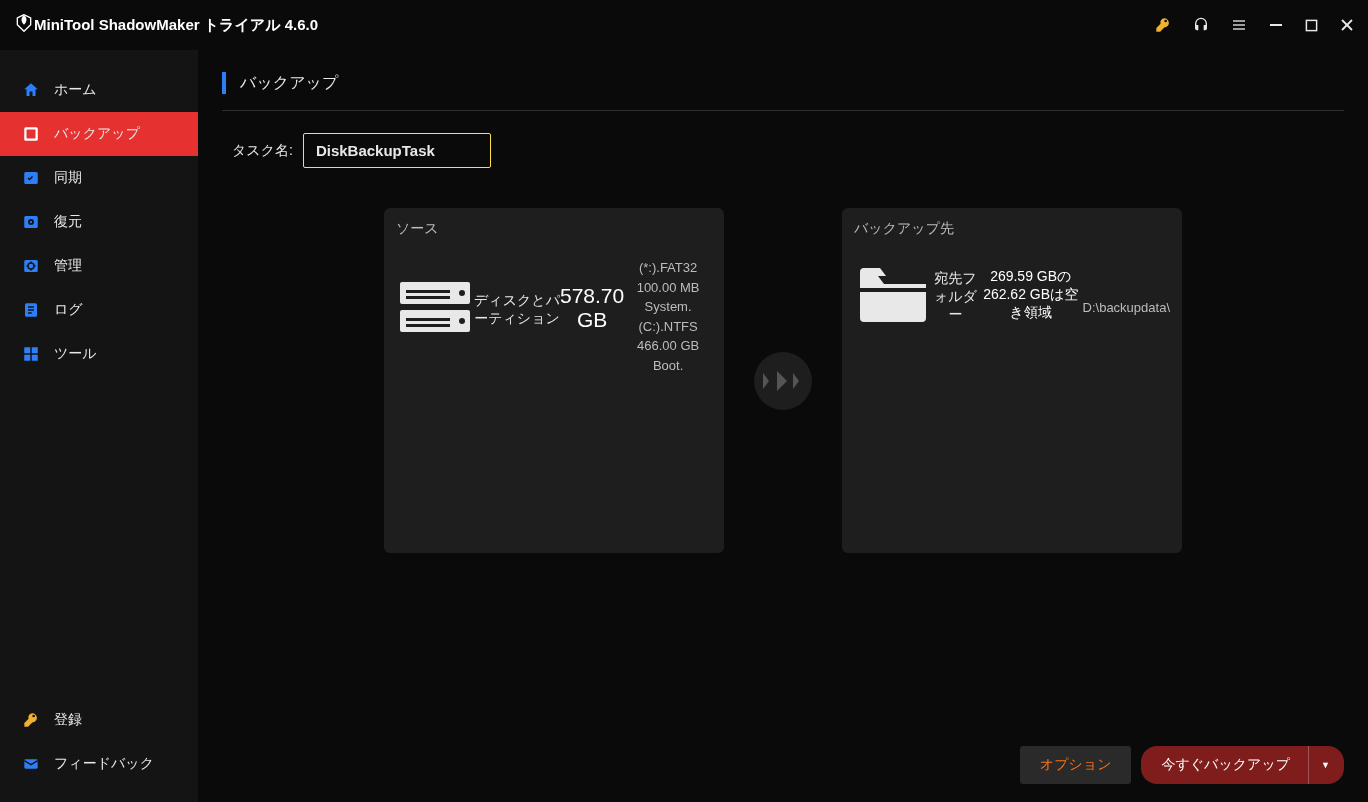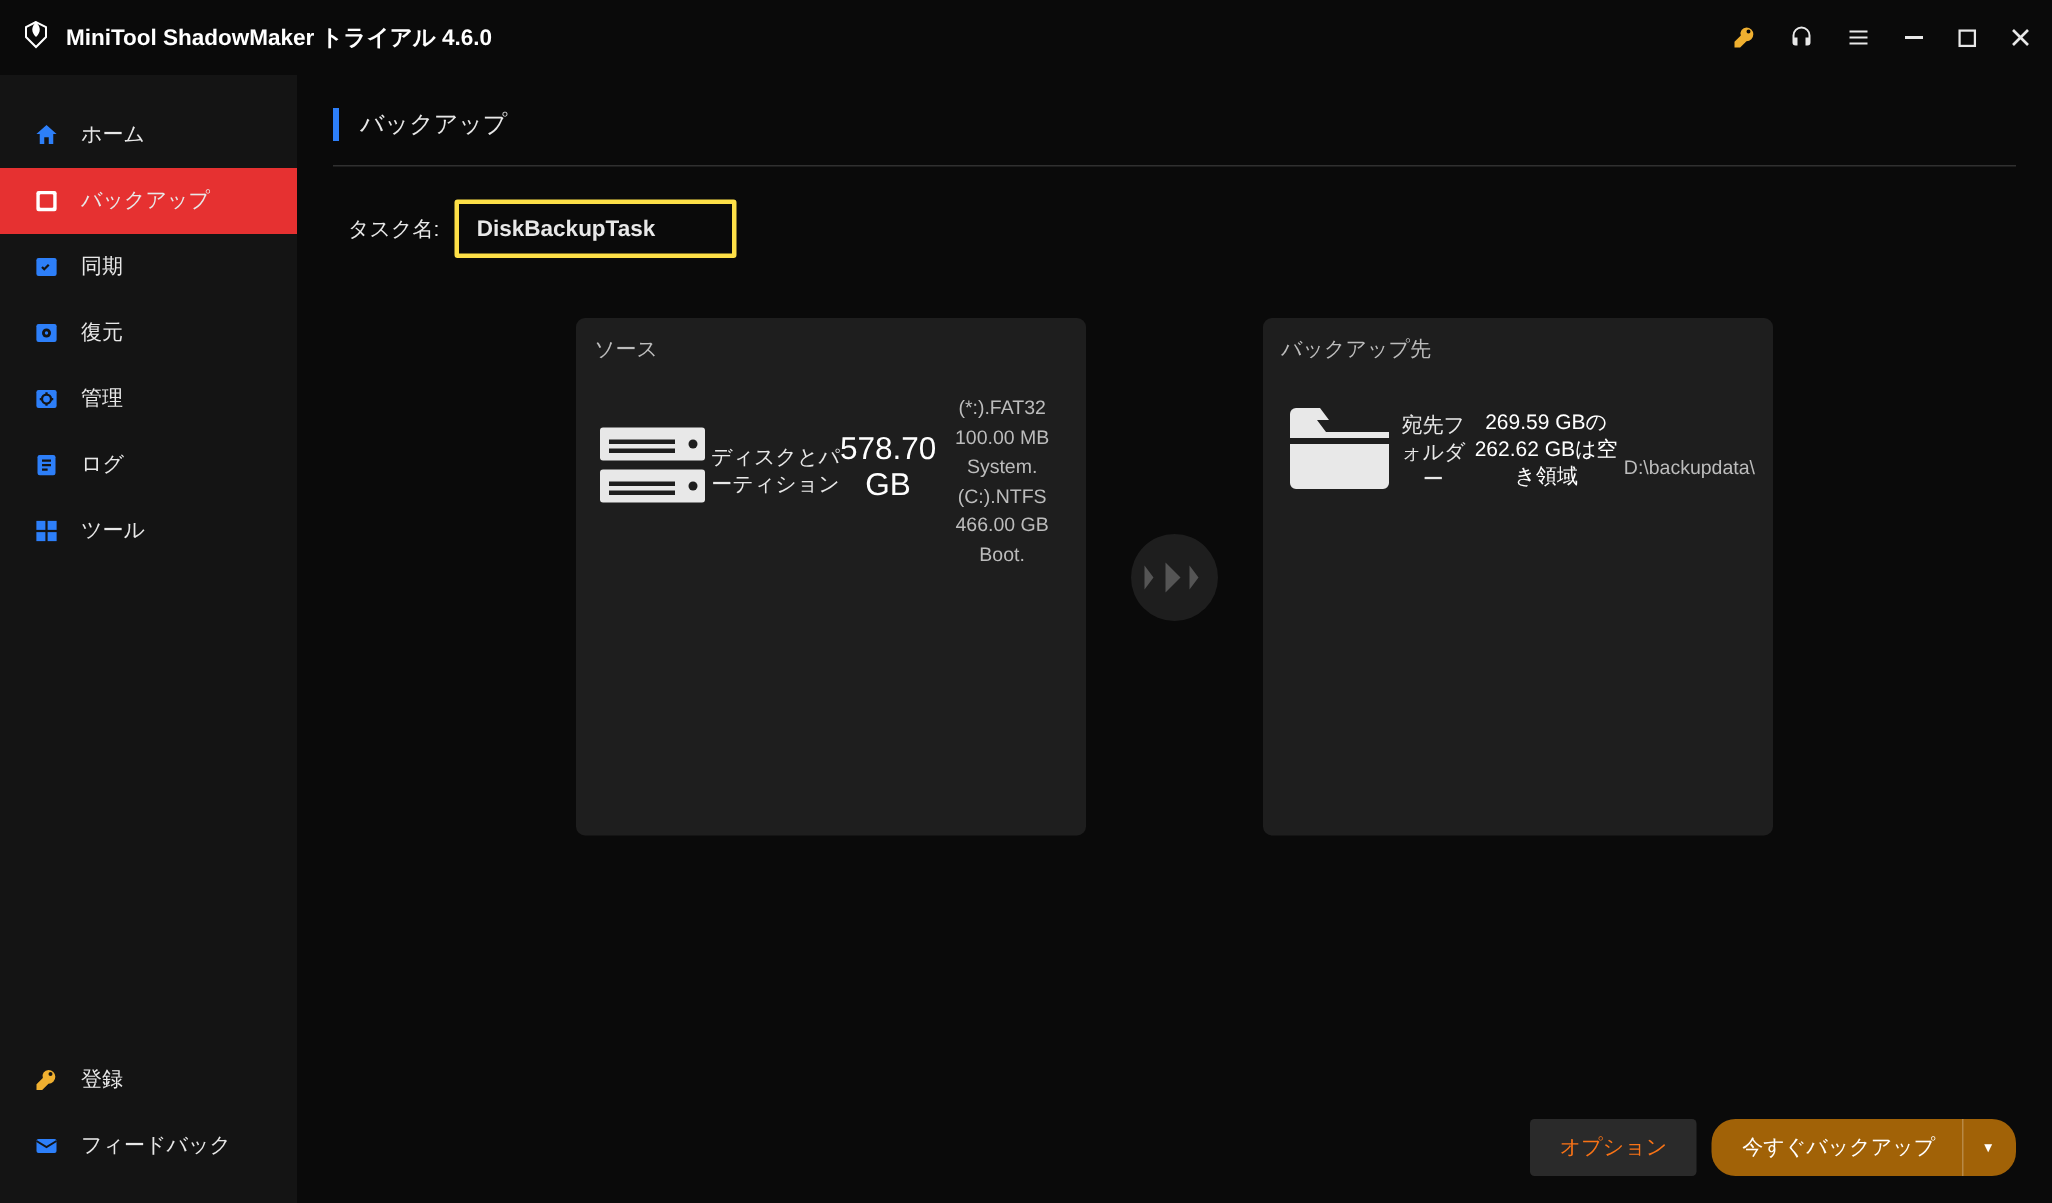--- a/index.html
+++ b/index.html
@@ -14,21 +14,20 @@
 .titlebar {
   height: 50px;
   display: flex;
   align-items: center;
   padding: 0 14px;
   background: #0a0a0a;
 }
 .titlebar .logo-wrap {
   display: flex;
   align-items: center;
-  gap: 10px;
 }
 .title-text {
   font-size: 15px;
   font-weight: 600;
   color: #fff;
 }
 .titlebar .spacer { flex: 1; }
 .titlebar .win-controls {
   display: flex;
   align-items: center;
@@ -112,21 +111,21 @@
   align-items: center;
   gap: 10px;
   margin-left: 10px;
   margin-bottom: 40px;
 }
 .taskname-label {
   font-size: 14px;
 }
 .taskname-input {
   background: #0a0a0a;
-  border: 3px solid #fde047;
+  border: 1px solid #fde047;
   color: #e8e8e8;
   font-size: 15px;
   padding: 8px 12px;
   width: 188px;
   border-radius: 2px;
   font-weight: 600;
 }
 .cards-row {
   display: flex;
   align-items: stretch;
@@ -210,21 +209,21 @@
   cursor: pointer;
   display: flex;
   align-items: center;
   justify-content: center;
 }
 .btn-secondary {
   background: #2a2a2a;
   color: #f97316;
 }
 .btn-primary {
-  background: #a16207;
+  background: #7f1d1d;
   color: #fff;
   padding: 0 14px 0 20px;
   gap: 18px;
   border-radius: 16px;
 }
 .btn-primary .chev {
   border-left: 1px solid rgba(255,255,255,0.25);
   padding-left: 12px;
   height: 100%;
   display: flex;

